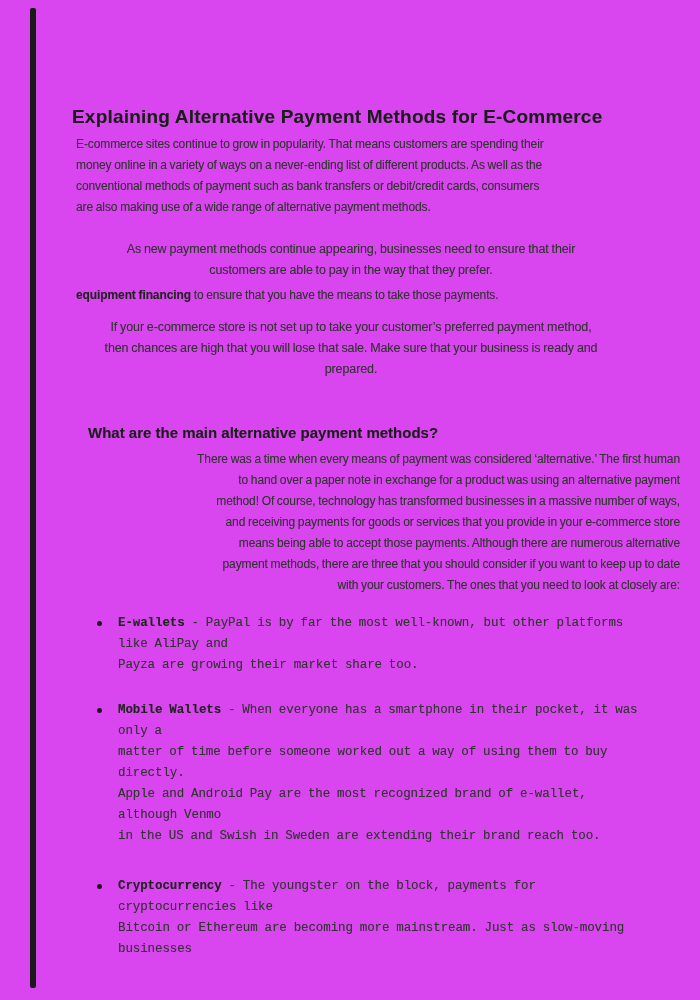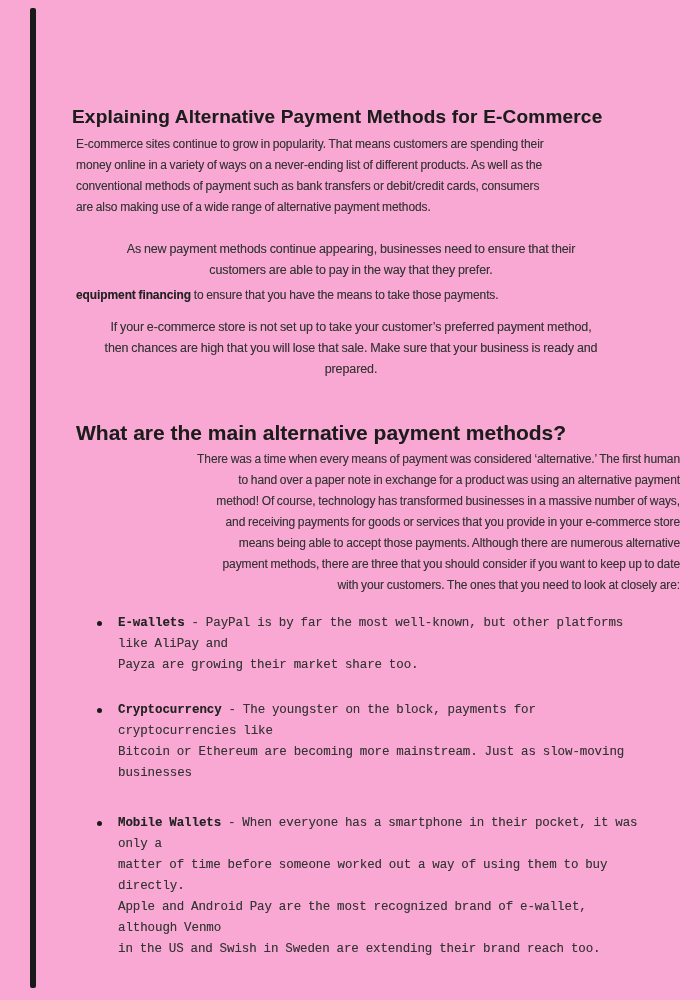--- a/index.html
+++ b/index.html
@@ -1,20 +1,20 @@
 <!DOCTYPE html>
 <html><head>
 <meta charset="utf-8">
 <style>
   html, body { margin: 0; padding: 0; background: #ffffff; }
   .page {
     position: relative;
     width: 700px;
     height: 1000px;
-    background: #f9a8d4;
+    background: #d946ef;
     overflow: hidden;
     font-family: "Liberation Sans", sans-serif;
     color: #333333;
     text-shadow: 0 0 0.5px rgba(70,70,70,0.45);
   }
   .edge-line {
     position: absolute;
     left: 30px;
     top: 8px;
     width: 6px;
@@ -55,22 +55,22 @@
     font-size: 12.5px;
     line-height: 21px;
     text-align: center;
     white-space: pre-line;
     letter-spacing: -0.1px;
     word-spacing: -0.5px;
     color: #333333;
   }
   p.quote.q2 { margin-top: 11px; }
   h2.section-heading {
-    margin: 41px 0 0 4px;
-    font-size: 21px;
+    margin: 41px 0 0 16px;
+    font-size: 15px;
     line-height: 24px;
     font-weight: bold;
     color: #1c1c1c;
   }
   ul.bullets {
     list-style: none;
     margin: 17px 0 0 0;
     padding: 0;
   }
   ul.bullets li {
@@ -136,26 +136,26 @@
 with your customers. The ones that you need to look at closely are:</p>
 
     <ul class="bullets">
       <li>
         <span class="dot"></span>
         <span class="li-text"><span class="b">E-wallets</span><span> - PayPal is by far the most well-known, but other platforms like AliPay and
 Payza are growing their market share too.</span></span>
       </li>
       <li>
         <span class="dot"></span>
-        <span class="li-text"><span class="b">Cryptocurrency</span><span> - The youngster on the block, payments for cryptocurrencies like
-Bitcoin or Ethereum are becoming more mainstream. Just as slow-moving businesses</span></span>
-      </li>
-      <li>
-        <span class="dot"></span>
         <span class="li-text"><span class="b">Mobile Wallets</span><span> - When everyone has a smartphone in their pocket, it was only a
 matter of time before someone worked out a way of using them to buy directly.
 Apple and Android Pay are the most recognized brand of e-wallet, although Venmo
 in the US and Swish in Sweden are extending their brand reach too.</span></span>
+      </li>
+      <li>
+        <span class="dot"></span>
+        <span class="li-text"><span class="b">Cryptocurrency</span><span> - The youngster on the block, payments for cryptocurrencies like
+Bitcoin or Ethereum are becoming more mainstream. Just as slow-moving businesses</span></span>
       </li>
     </ul>
 
   </div>
 </div>
 
 </body></html>

